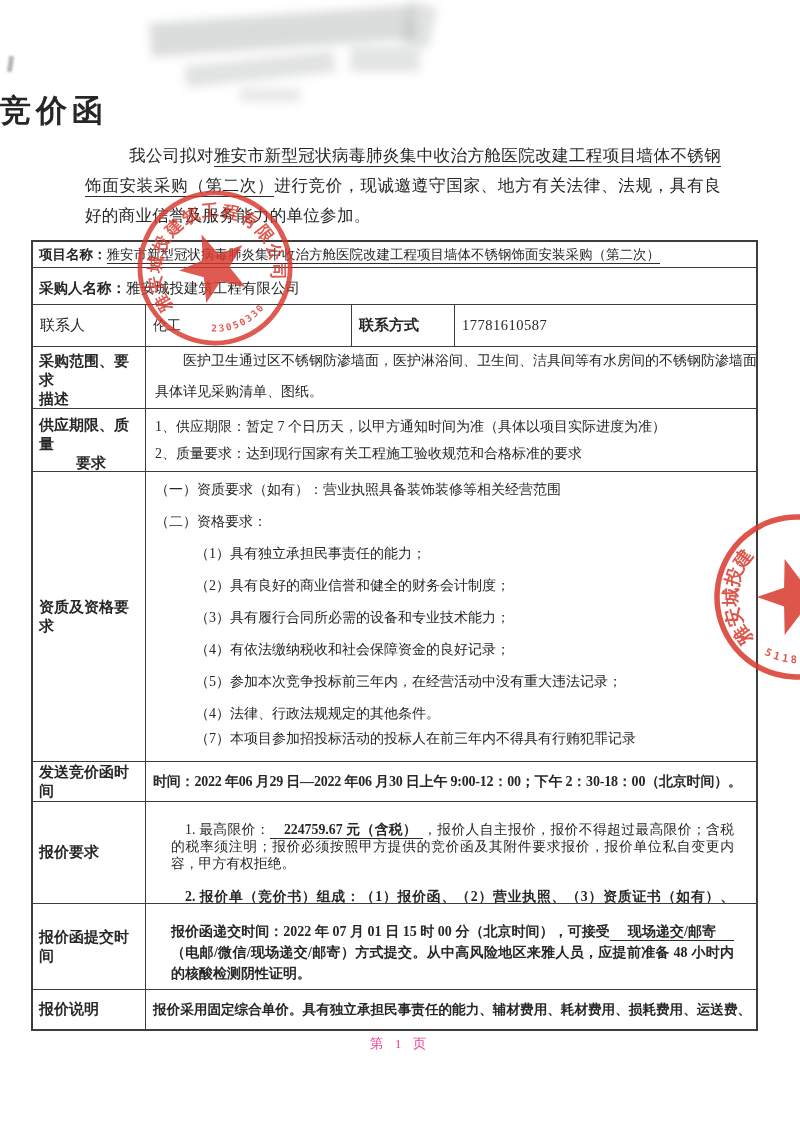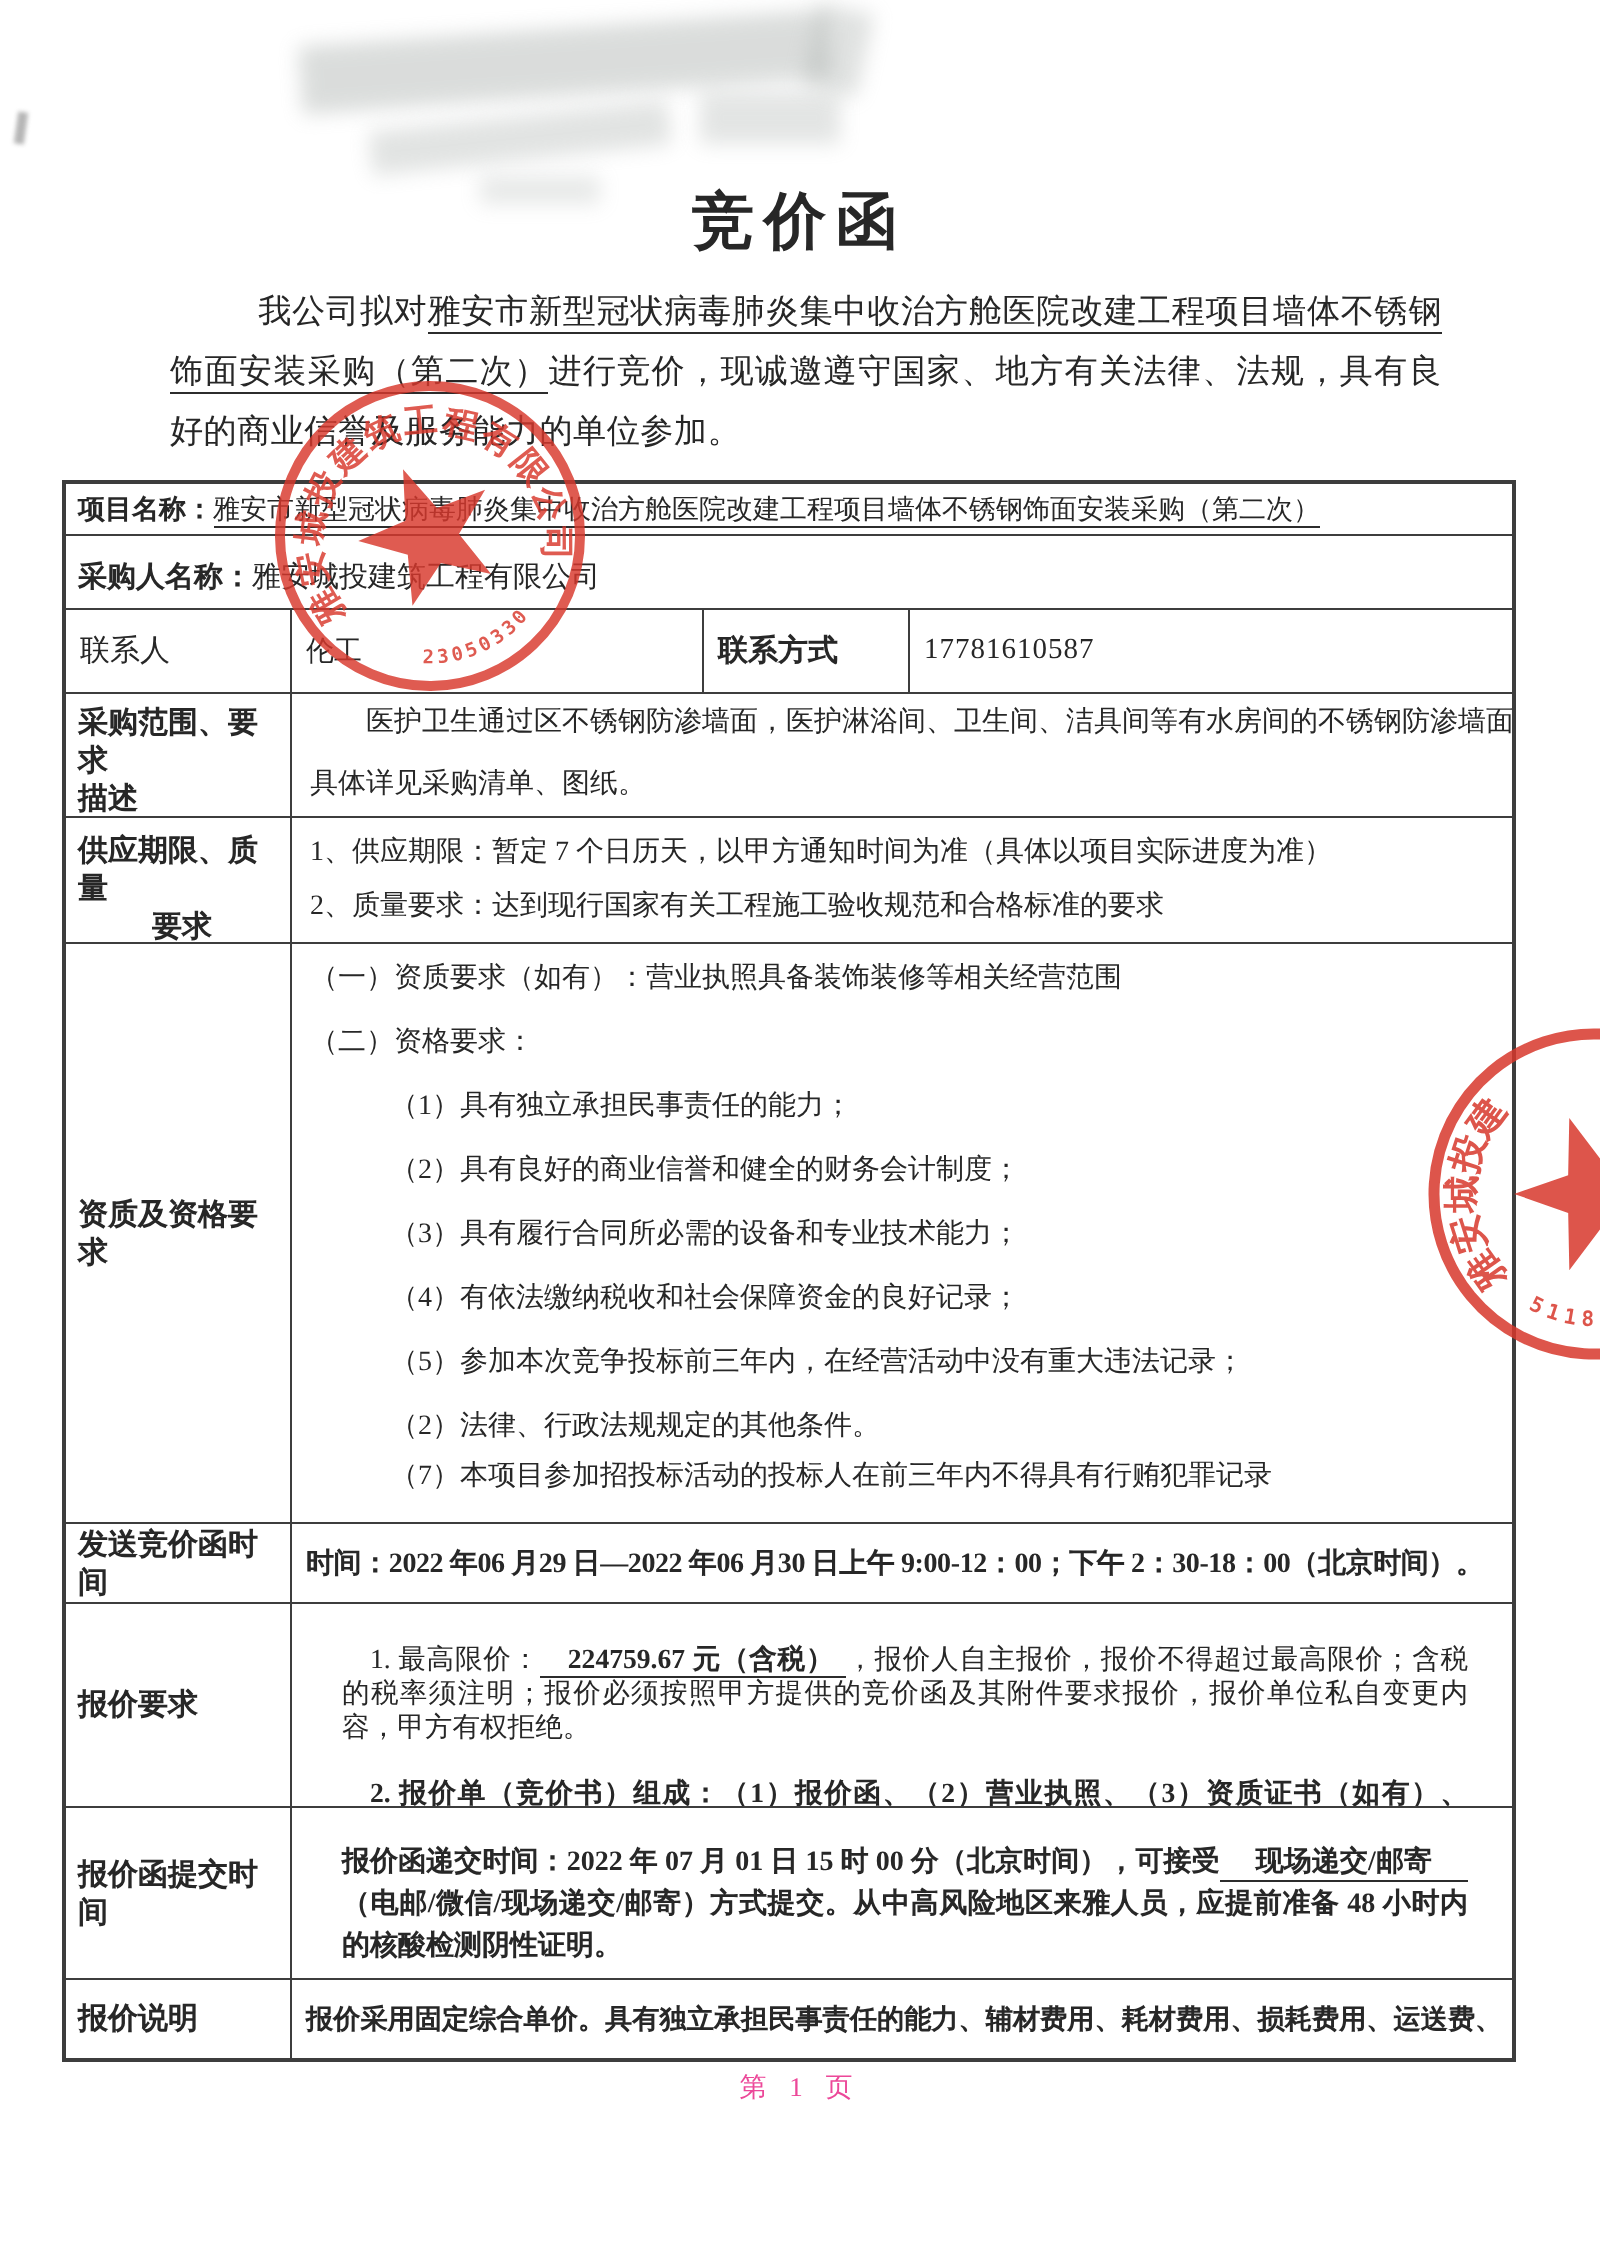--- a/index.html
+++ b/index.html
@@ -1,21 +1,21 @@
 <!DOCTYPE html>
 <html><head>
 <meta charset="utf-8">
 <style>
   html,body{margin:0;padding:0;background:#e8e8e8;}
   .page{
     position:relative;width:800px;height:1131px;background:#ffffff;overflow:hidden;
     font-family:"Liberation Serif","DejaVu Serif",serif;color:#272727;margin:0 auto;
   }
   
-  .doc-title{position:absolute;top:90px;left:0;width:100%;text-align:center;
+  .doc-title{position:absolute;top:90px;left:0;width:100%;
     font-size:31px;font-weight:700;letter-spacing:5px;}
   .intro{position:absolute;top:141px;left:85px;width:636px;font-size:16.6px;
     line-height:30px;text-align:justify;letter-spacing:.2px;}
   .indent{display:inline-block;width:44px;}
   .u{border-bottom:1.6px solid #2c2c2c;padding-bottom:1px;}
   .b{font-weight:700;}
   
   .doc-table{position:absolute;top:240px;left:31px;width:727px;
     border:2px solid #3d3d3d;box-sizing:border-box;font-size:14px;}
   .tr{display:flex;border-bottom:1.5px solid #3d3d3d;box-sizing:border-box;}
@@ -147,21 +147,21 @@
     <div class="tr row-qual">
       <div class="cell lblcol">资质及资格要求</div>
       <div class="cell content">
         <div class="q-line">（一）资质要求（如有）：营业执照具备装饰装修等相关经营范围</div>
         <div class="q-line">（二）资格要求：</div>
         <div class="q-line qi">（1）具有独立承担民事责任的能力；</div>
         <div class="q-line qi">（2）具有良好的商业信誉和健全的财务会计制度；</div>
         <div class="q-line qi">（3）具有履行合同所必需的设备和专业技术能力；</div>
         <div class="q-line qi">（4）有依法缴纳税收和社会保障资金的良好记录；</div>
         <div class="q-line qi">（5）参加本次竞争投标前三年内，在经营活动中没有重大违法记录；</div>
-        <div class="q-line qi tight">（2）法律、行政法规规定的其他条件。</div>
+        <div class="q-line qi tight">（4）法律、行政法规规定的其他条件。</div>
         <div class="q-line qi tight">（7）本项目参加招投标活动的投标人在前三年内不得具有行贿犯罪记录</div>
       </div>
     </div>
 
     <div class="tr row-send">
       <div class="cell lblcol">发送竞价函时间</div>
       <div class="cell content">时间：2022 年06 月29 日—2022 年06 月30 日上午 9:00-12：00；下午 2：30-18：00（北京时间）。</div>
     </div>
 
     <div class="tr row-quote">

